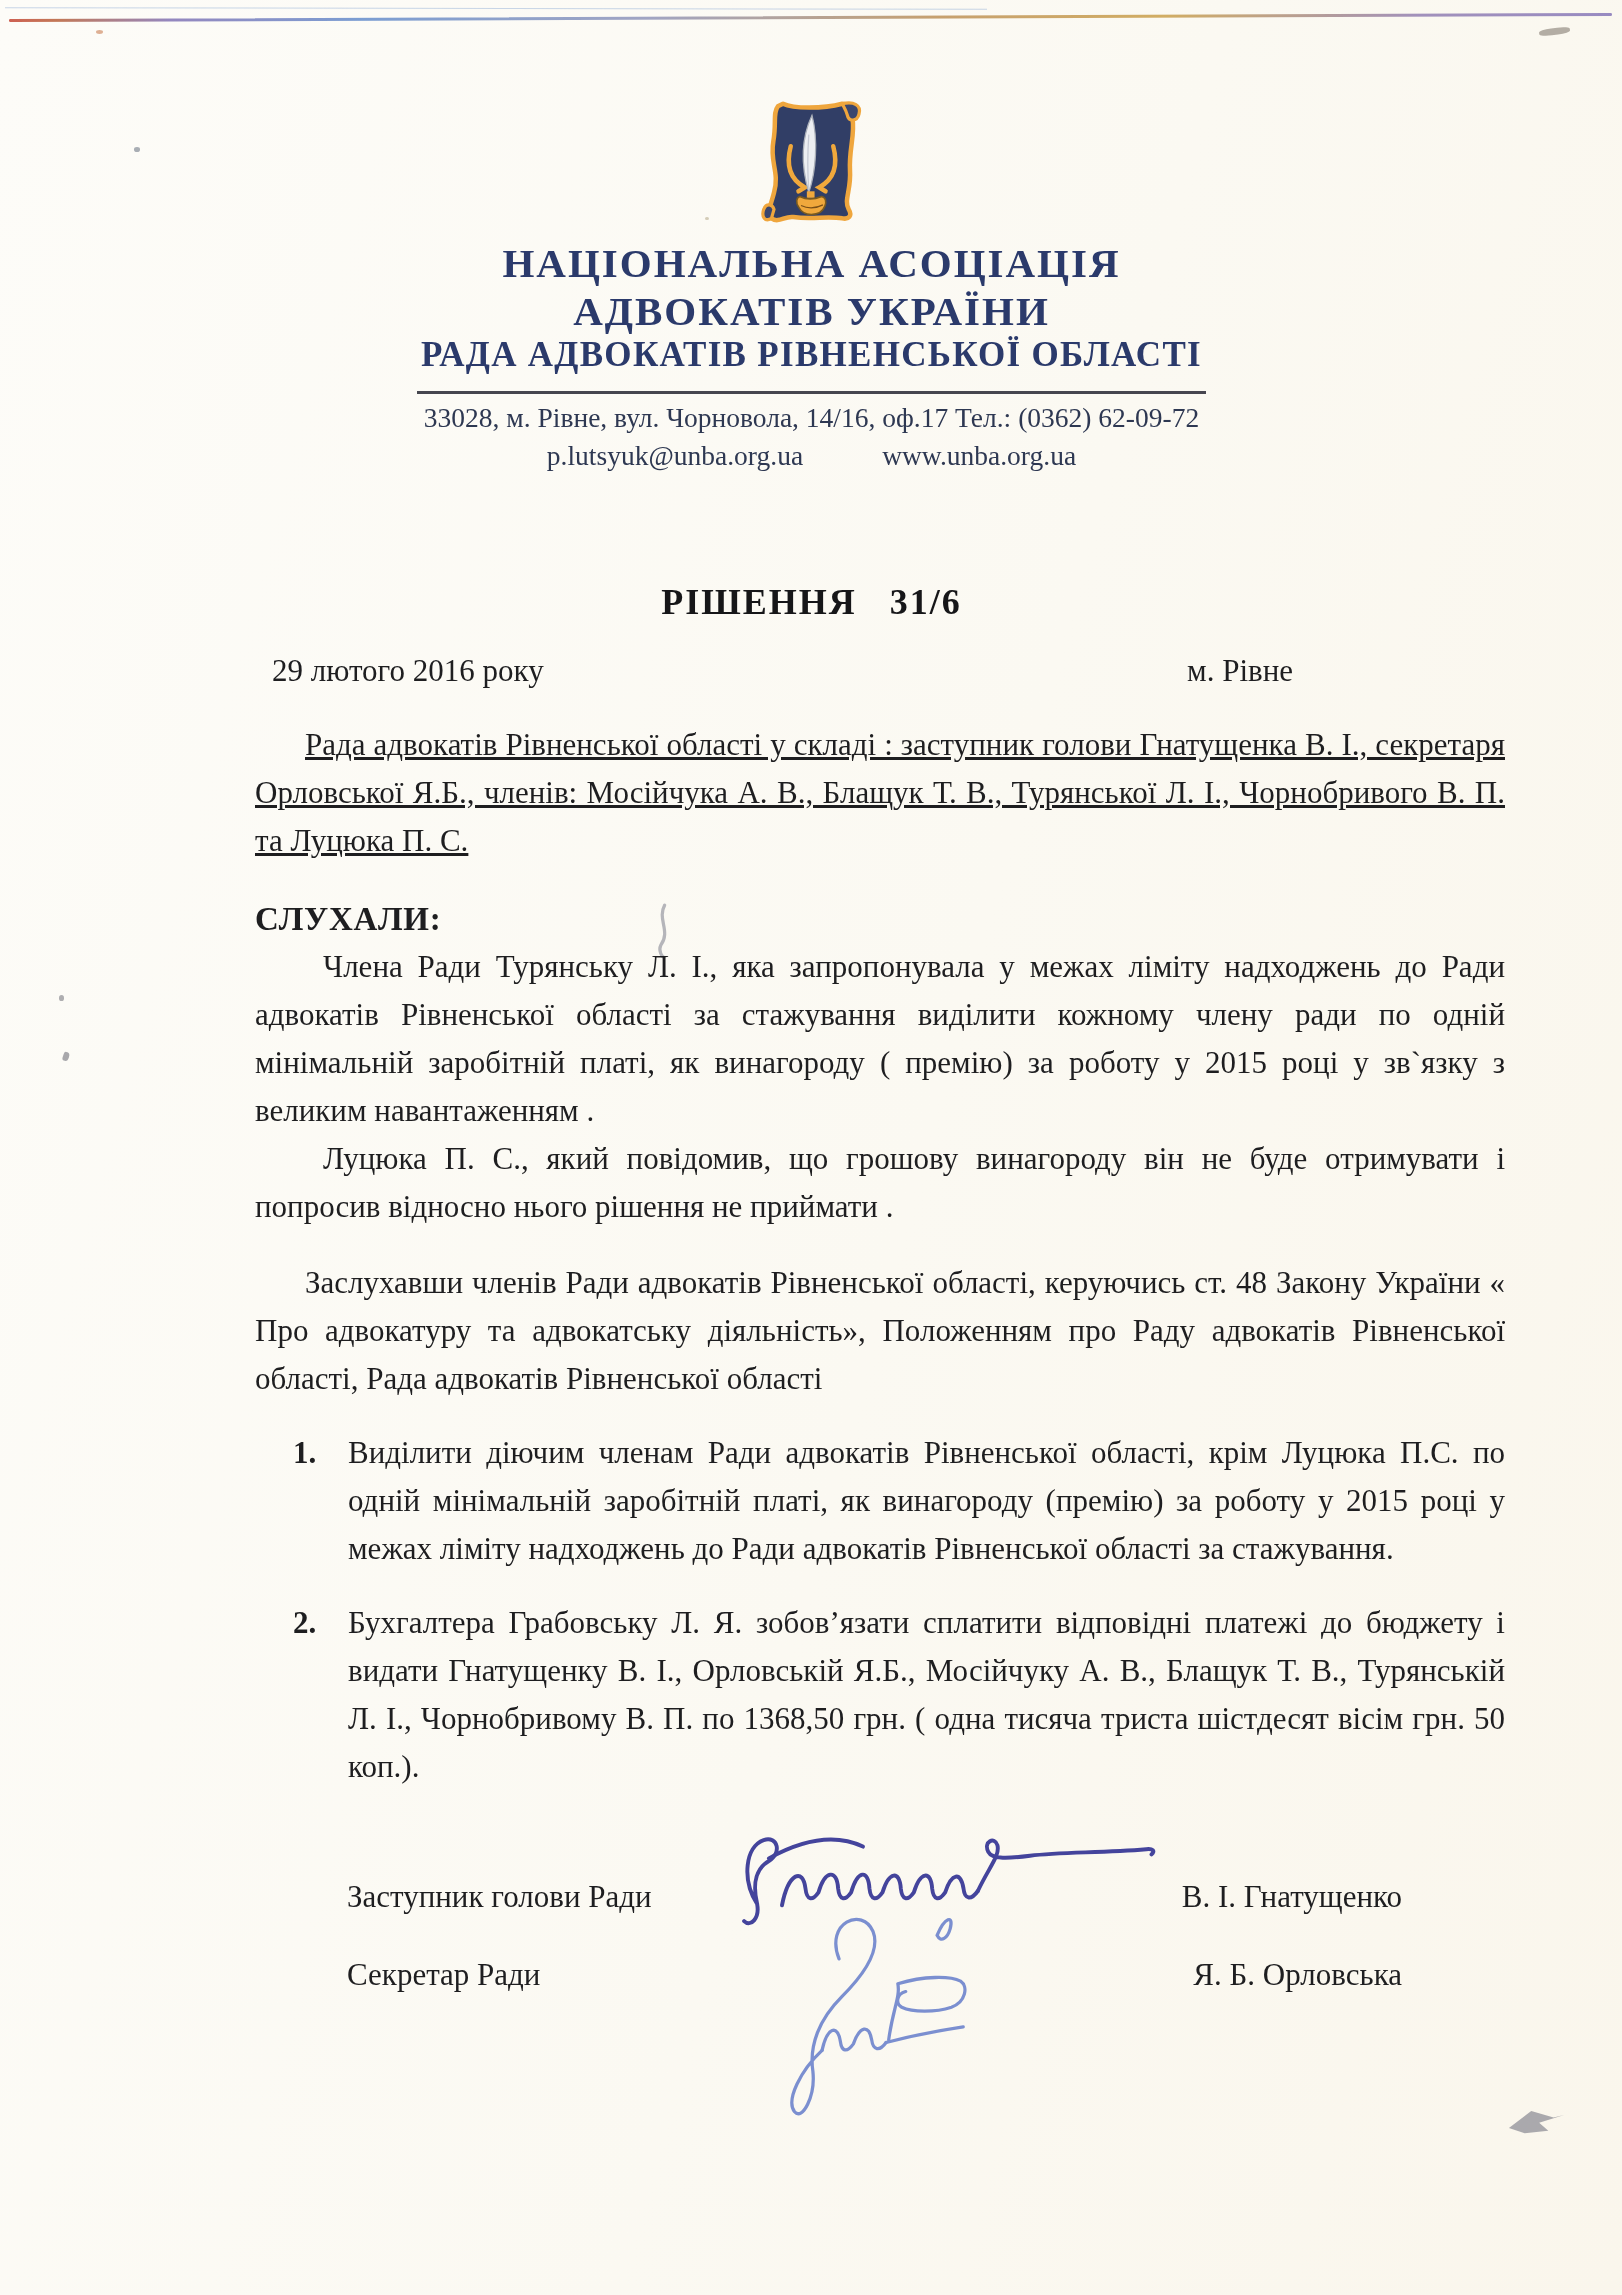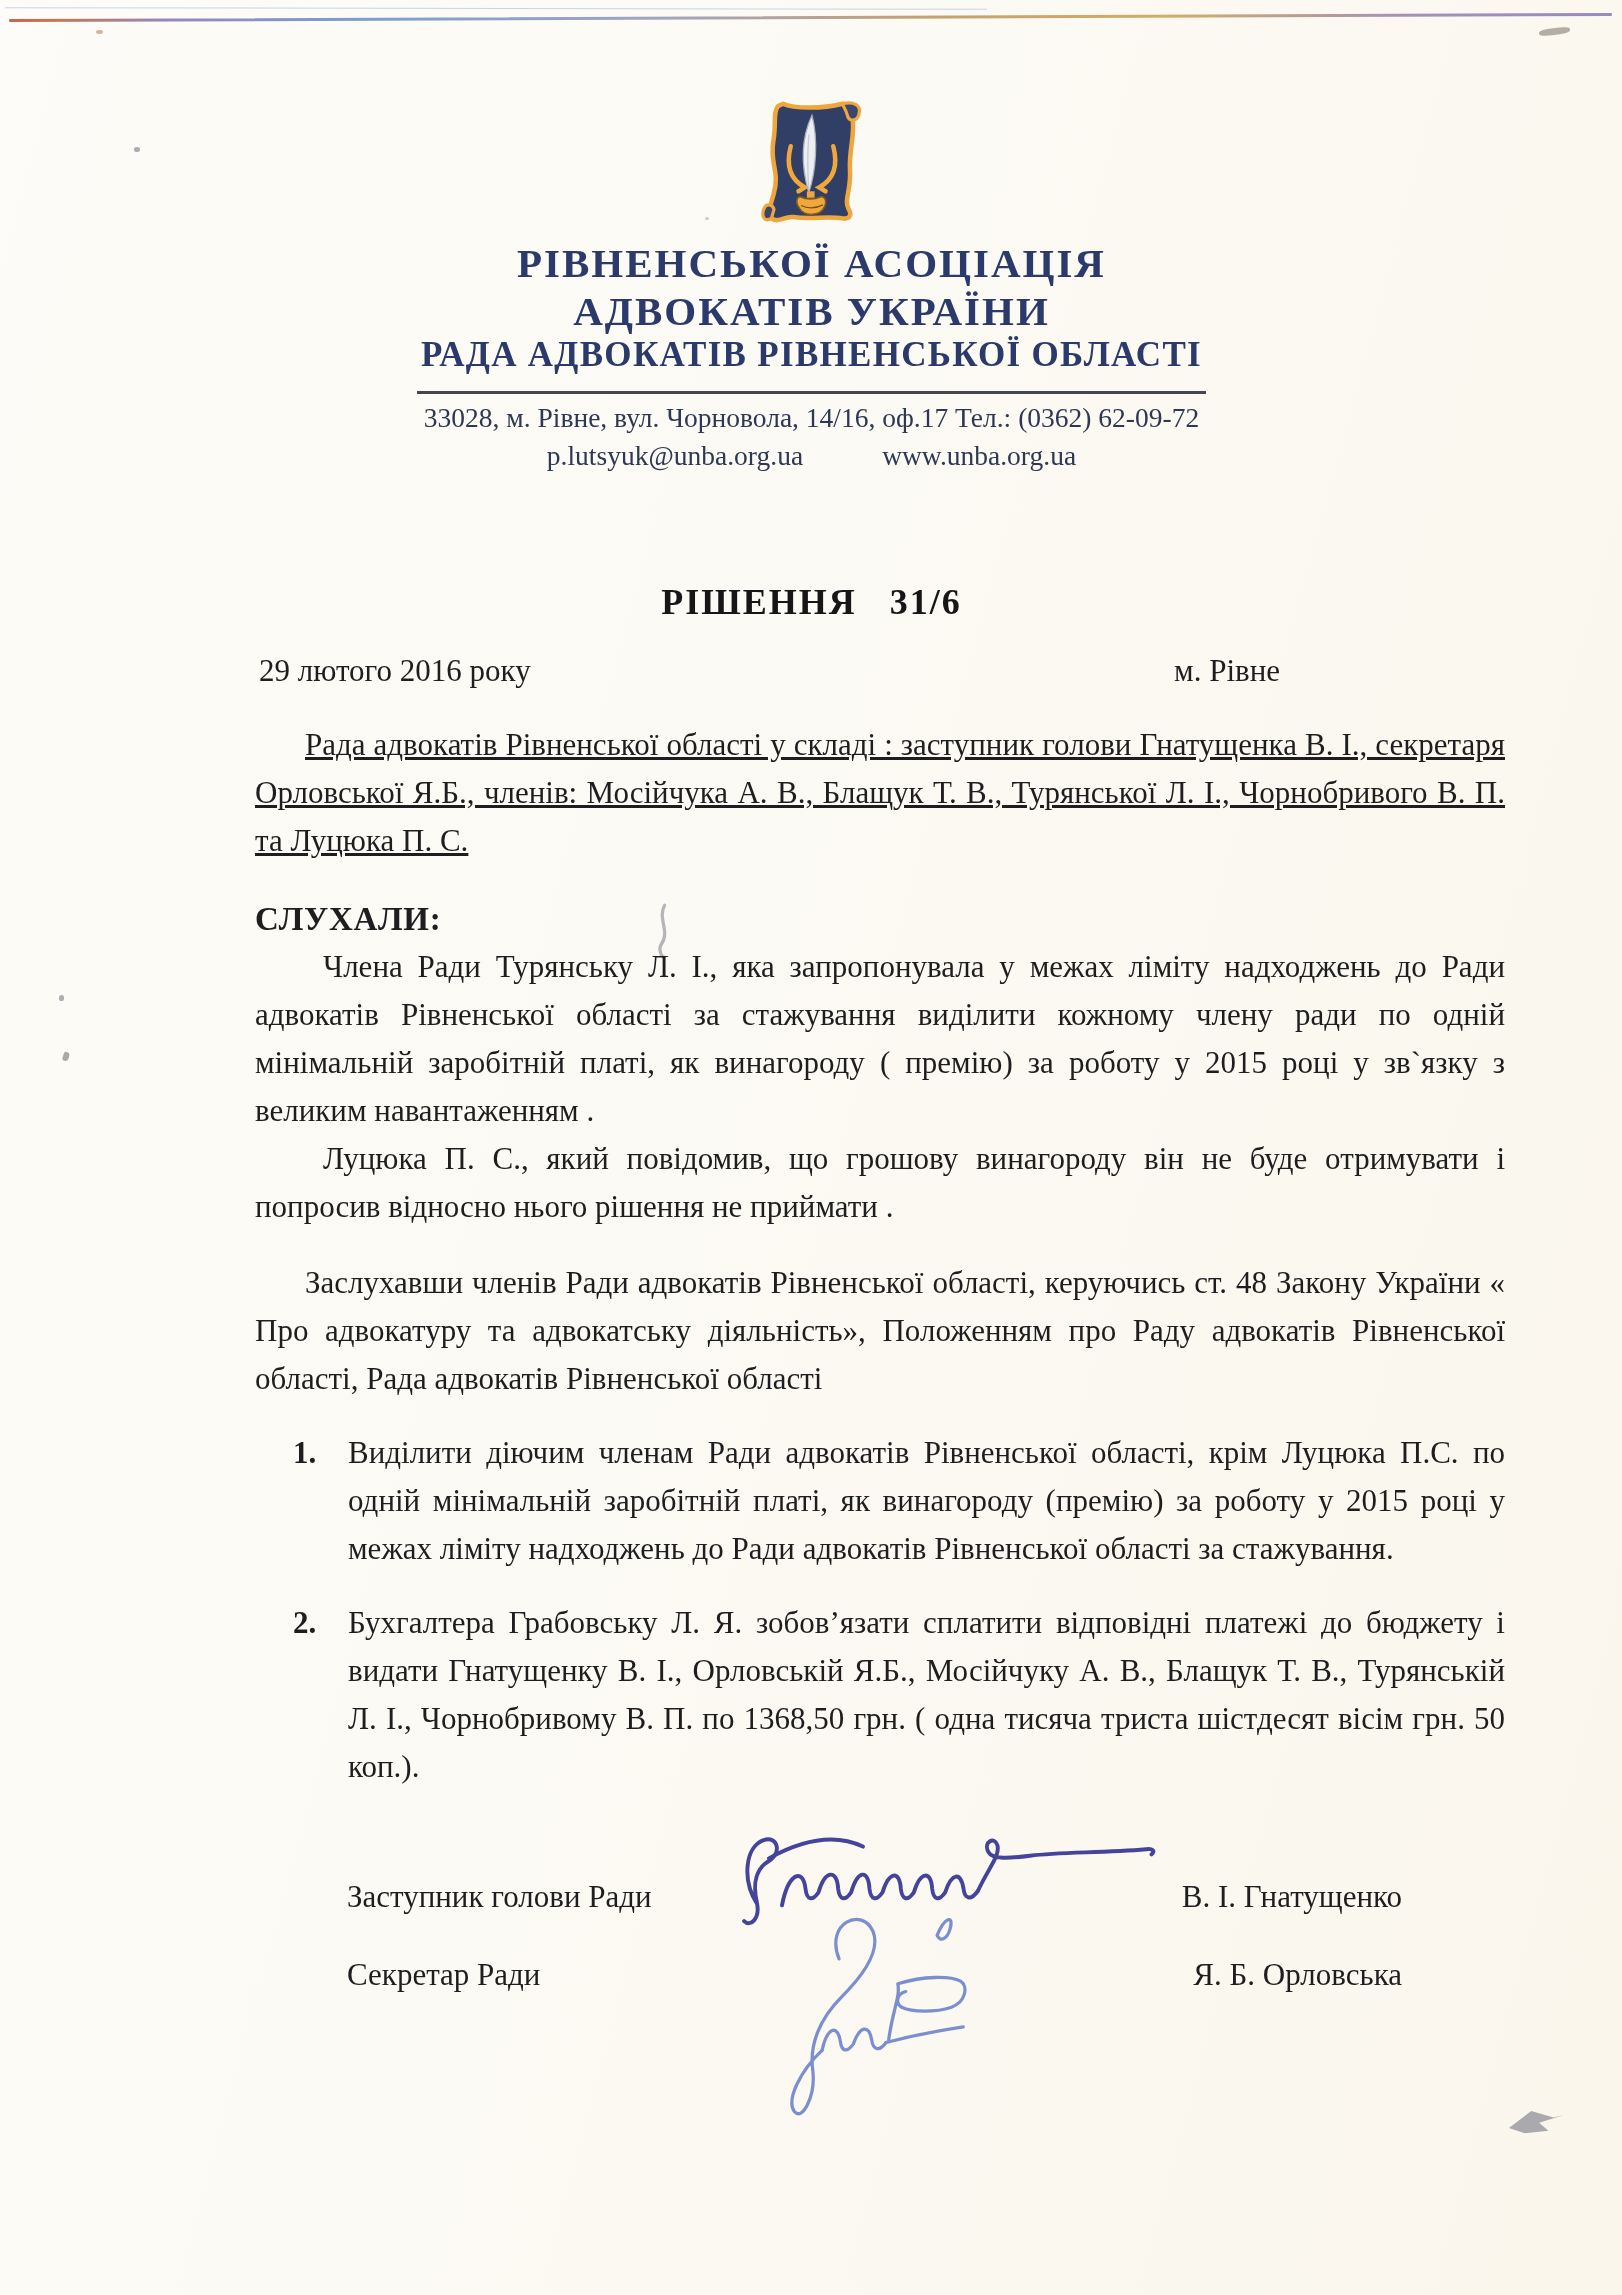--- a/index.html
+++ b/index.html
@@ -43,21 +43,21 @@
   .address-line { position:absolute; top:402px; left:0; width:100%; text-align:center; font-size:27.5px; color:#2e3852; }
   .contacts-line { position:absolute; top:440px; left:0; width:100%; text-align:center; font-size:27.5px; color:#2e3852; }
   .contacts-line .gap { display:inline-block; width:79px; }
 
   
   .doc-title {
     position:absolute; top:581px; left:0; width:100%; text-align:center;
     font-weight:bold; font-size:36px; letter-spacing:2px; color:#161618; white-space:pre;
   }
   .date-row {
-    position:absolute; top:653px; left:259px; width:1250px;
+    position:absolute; top:653px; left:272px; width:1250px;
     display:flex; justify-content:space-between; font-size:31px;
   }
   .date-row .place { margin-right:229px; }
 
   .doc-body {
     position:absolute; top:721px; left:255px; width:1250px;
     font-size:31px; line-height:48px; text-align:justify;
   }
   .doc-body p { margin:0; }
   .para-intro { text-indent:50px;text-decoration:underline; }
@@ -104,21 +104,21 @@
     <path d="M32,190 C22,196 16,188 20,176 C24,166 34,168 36,176 Z" fill="#3a466e" stroke="#efa63d" stroke-width="5" stroke-linejoin="round"></path>
     <path d="M62,78 C54,108 62,130 84,142 L74,148" fill="none" stroke="#f0a83c" stroke-width="7" stroke-linecap="round"></path>
     <path d="M128,78 C136,108 128,130 106,142 L116,148" fill="none" stroke="#f0a83c" stroke-width="7" stroke-linecap="round"></path>
     <path d="M95,30 C80,62 76,102 90,150 C101,118 105,68 95,30 Z" fill="#eceef2" stroke="#a9aeb8" stroke-width="2"></path>
     <path d="M90,60 C88,90 88,120 90,145" fill="none" stroke="#c6cad4" stroke-width="2"></path>
     <rect x="87" y="148" width="12" height="10" fill="#f0a83c"></rect>
     <path d="M76,156 C70,158 70,166 74,172 C78,180 84,184 94,184 C106,184 112,179 115,171 C118,164 116,157 110,156 C98,161 86,161 76,156 Z" fill="#f0a83c" stroke="#7a5a1e" stroke-width="2.5"></path>
     <path d="M78,170 C88,175 100,175 112,169" fill="none" stroke="#7a4f17" stroke-width="2"></path>
   </svg>
 
-  <div class="org-line l1">РІВНЕНСЬКОЇ АСОЦІАЦІЯ</div>
+  <div class="org-line l1">НАЦІОНАЛЬНА АСОЦІАЦІЯ</div>
   <div class="org-line l2">АДВОКАТІВ УКРАЇНИ</div>
   <div class="org-line l3">РАДА АДВОКАТІВ РІВНЕНСЬКОЇ ОБЛАСТІ</div>
   <div class="header-rule"></div>
   <div class="address-line">33028, м. Рівне, вул. Чорновола, 14/16, оф.17 Тел.: (0362) 62-09-72</div>
   <div class="contacts-line"><span>p.lutsyuk@unba.org.ua</span><span class="gap"></span><span>www.unba.org.ua</span></div>
 
   <div class="doc-title">РІШЕННЯ   31/6</div>
   <div class="date-row">
     <span>29 лютого 2016 року</span>
     <span class="place">м. Рівне</span>

